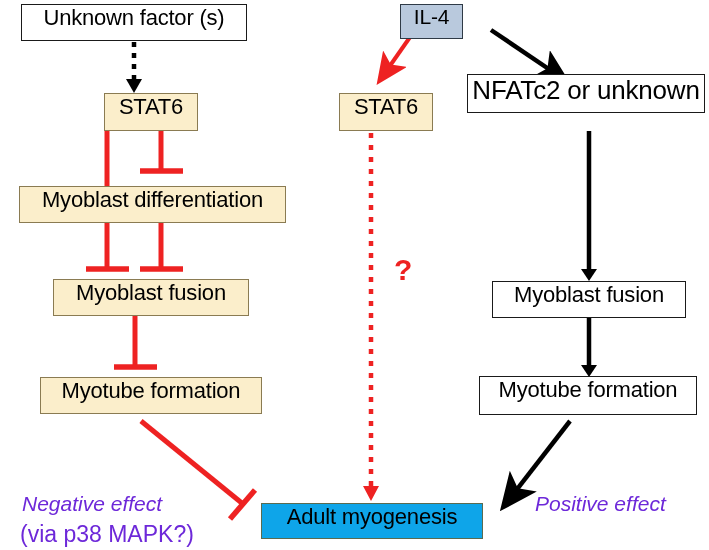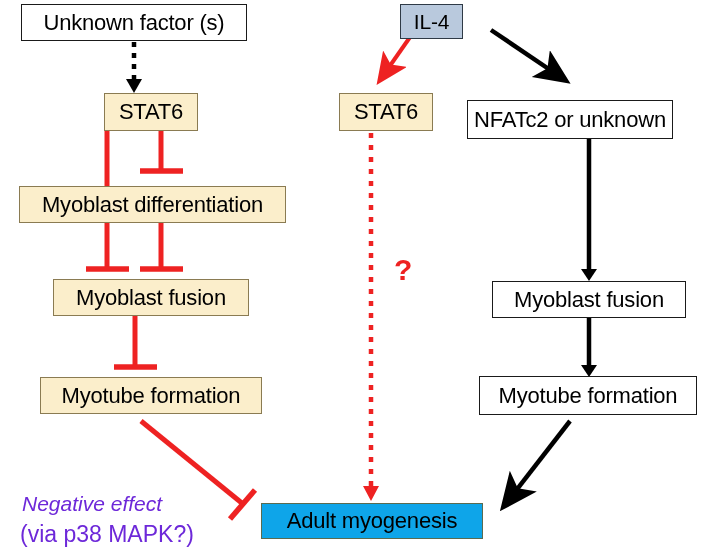--- a/index.html
+++ b/index.html
@@ -19,21 +19,21 @@
     position: absolute;
     left: 0;
     top: 0;
     width: 709px;
     height: 550px;
   }
   .node {
     position: absolute;
     box-sizing: border-box;
     display: flex;
-    align-items: center;
+    align-items: flex-start;
     justify-content: center;
     font-family: "Liberation Sans", sans-serif;
     color: #000000;
     white-space: nowrap;
     letter-spacing: -0.2px;
   }
   .node-cream {
     background: #fbeecb;
     border: 1.6px solid #8a7b52;
     margin-left: 16px;
@@ -172,36 +172,37 @@
   </div>
 
   <div class="node node-blue" style="left:400px; top:4px; width:63px; height:35px; font-size:21px;">
     <span>IL-4</span>
   </div>
 
   <div class="node node-cream" style="left:323px; top:93px; width:94px; height:38px; font-size:22px;">
     <span>STAT6</span>
   </div>
 
-  <div class="node node-white" style="left:467px; top:100px; width:206px; height:39px; font-size:22px;">
+  <div class="node node-white" style="left:467px; top:74px; width:238px; height:39px; font-size:26px;">
     <span>NFATc2 or unknown</span>
   </div>
 
   <div class="node node-white" style="left:492px; top:281px; width:194px; height:37px; font-size:22px;">
     <span>Myoblast fusion</span>
   </div>
 
   <div class="node node-white" style="left:479px; top:376px; width:218px; height:39px; font-size:22px;">
     <span>Myotube formation</span>
   </div>
 
   <div class="node node-green" style="left:261px; top:503px; width:222px; height:36px; font-size:22px;">
     <span>Adult myogenesis</span>
   </div>
 
   <div class="caption caption-italic" style="left:22px; top:492px;">Negative effect</div>
 
   <div class="caption caption-plain" style="left:20px; top:521px;">(via p38 MAPK?)</div>
 
+  <div class="caption caption-italic" style="left:535px; top:492px;">Positive effect</div>
 
   <div class="qmark" style="left:394px; top:255px;">?</div>
 
 </div>
 
 </body></html>

